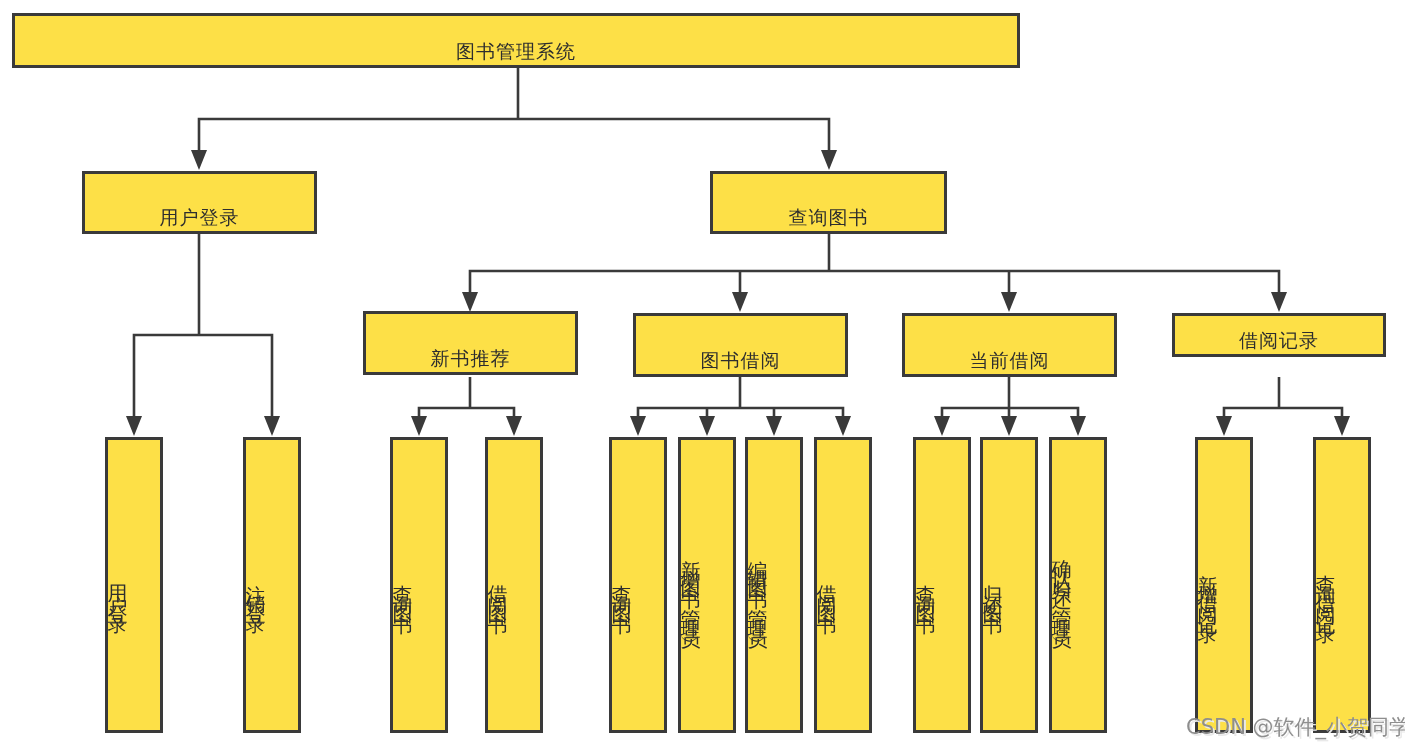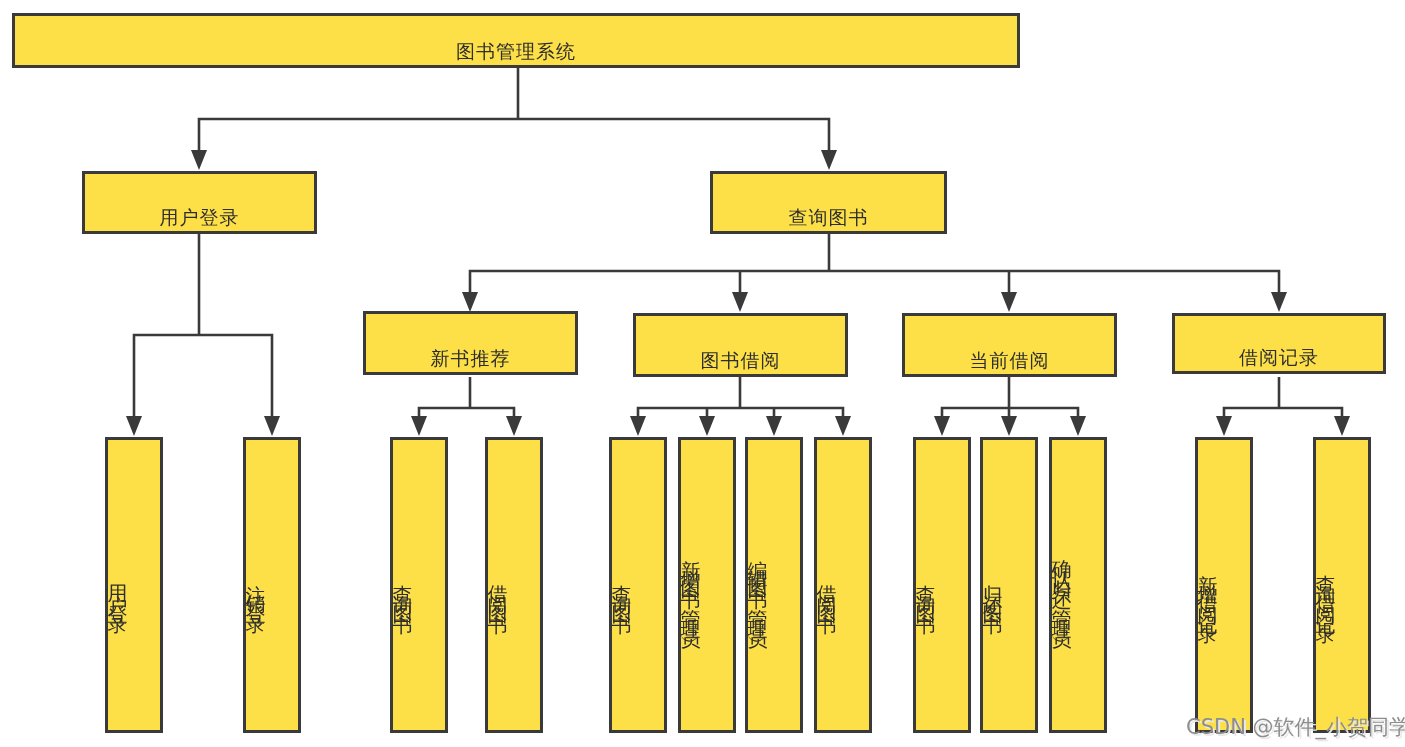--- a/index.html
+++ b/index.html
@@ -144,21 +144,21 @@
 
   <div class="box hbox" style="left:363px;top:311px;width:215px;height:64px">
     <span>新书推荐</span>
   </div>
   <div class="box hbox" style="left:902px;top:313px;width:215px;height:64px">
     <span>当前借阅</span>
   </div>
   <div class="box hbox" style="left:633px;top:313px;width:215px;height:64px">
     <span>图书借阅</span>
   </div>
-  <div class="box hbox" style="left:1172px;top:313px;width:214px;height:61px">
+  <div class="box hbox" style="left:1172px;top:313px;width:214px;height:44px">
     <span>借阅记录</span>
   </div>
 
   <div class="box vbox" style="left:105px;top:437px;width:58px;height:296px">
     <span>用户登录</span>
   </div>
   <div class="box vbox" style="left:243px;top:437px;width:58px;height:296px">
     <span>注销登录</span>
   </div>
 

